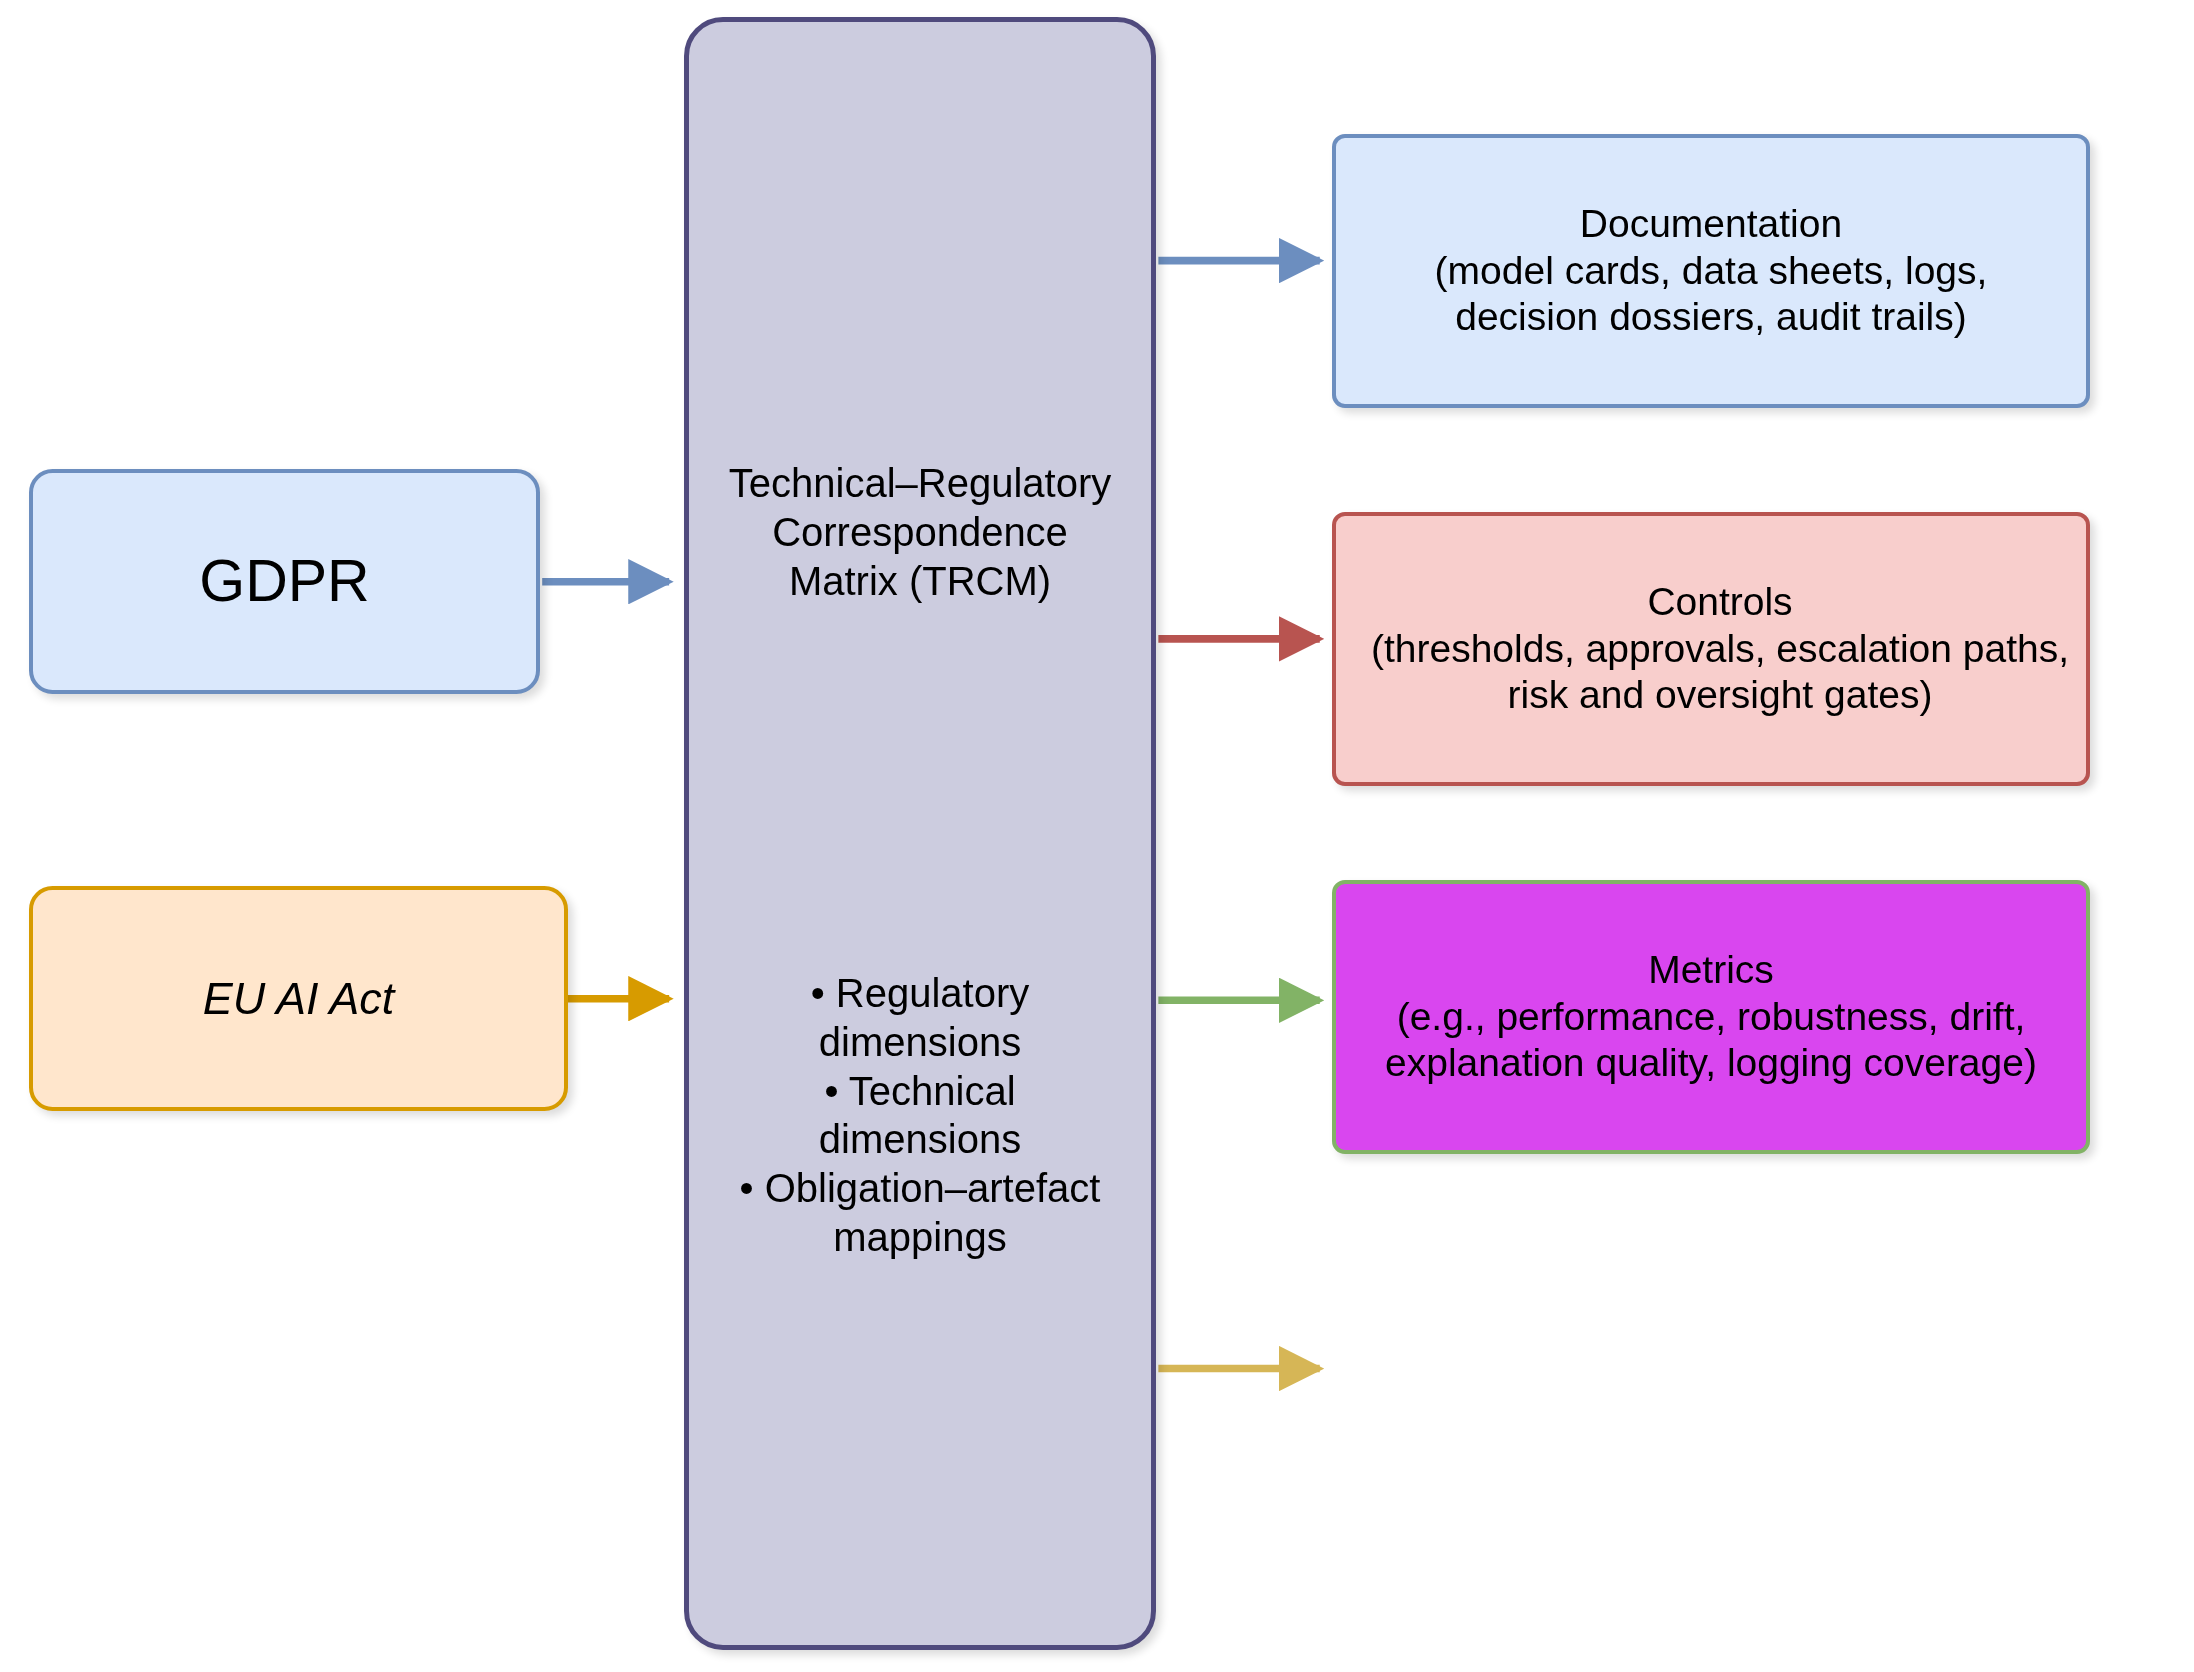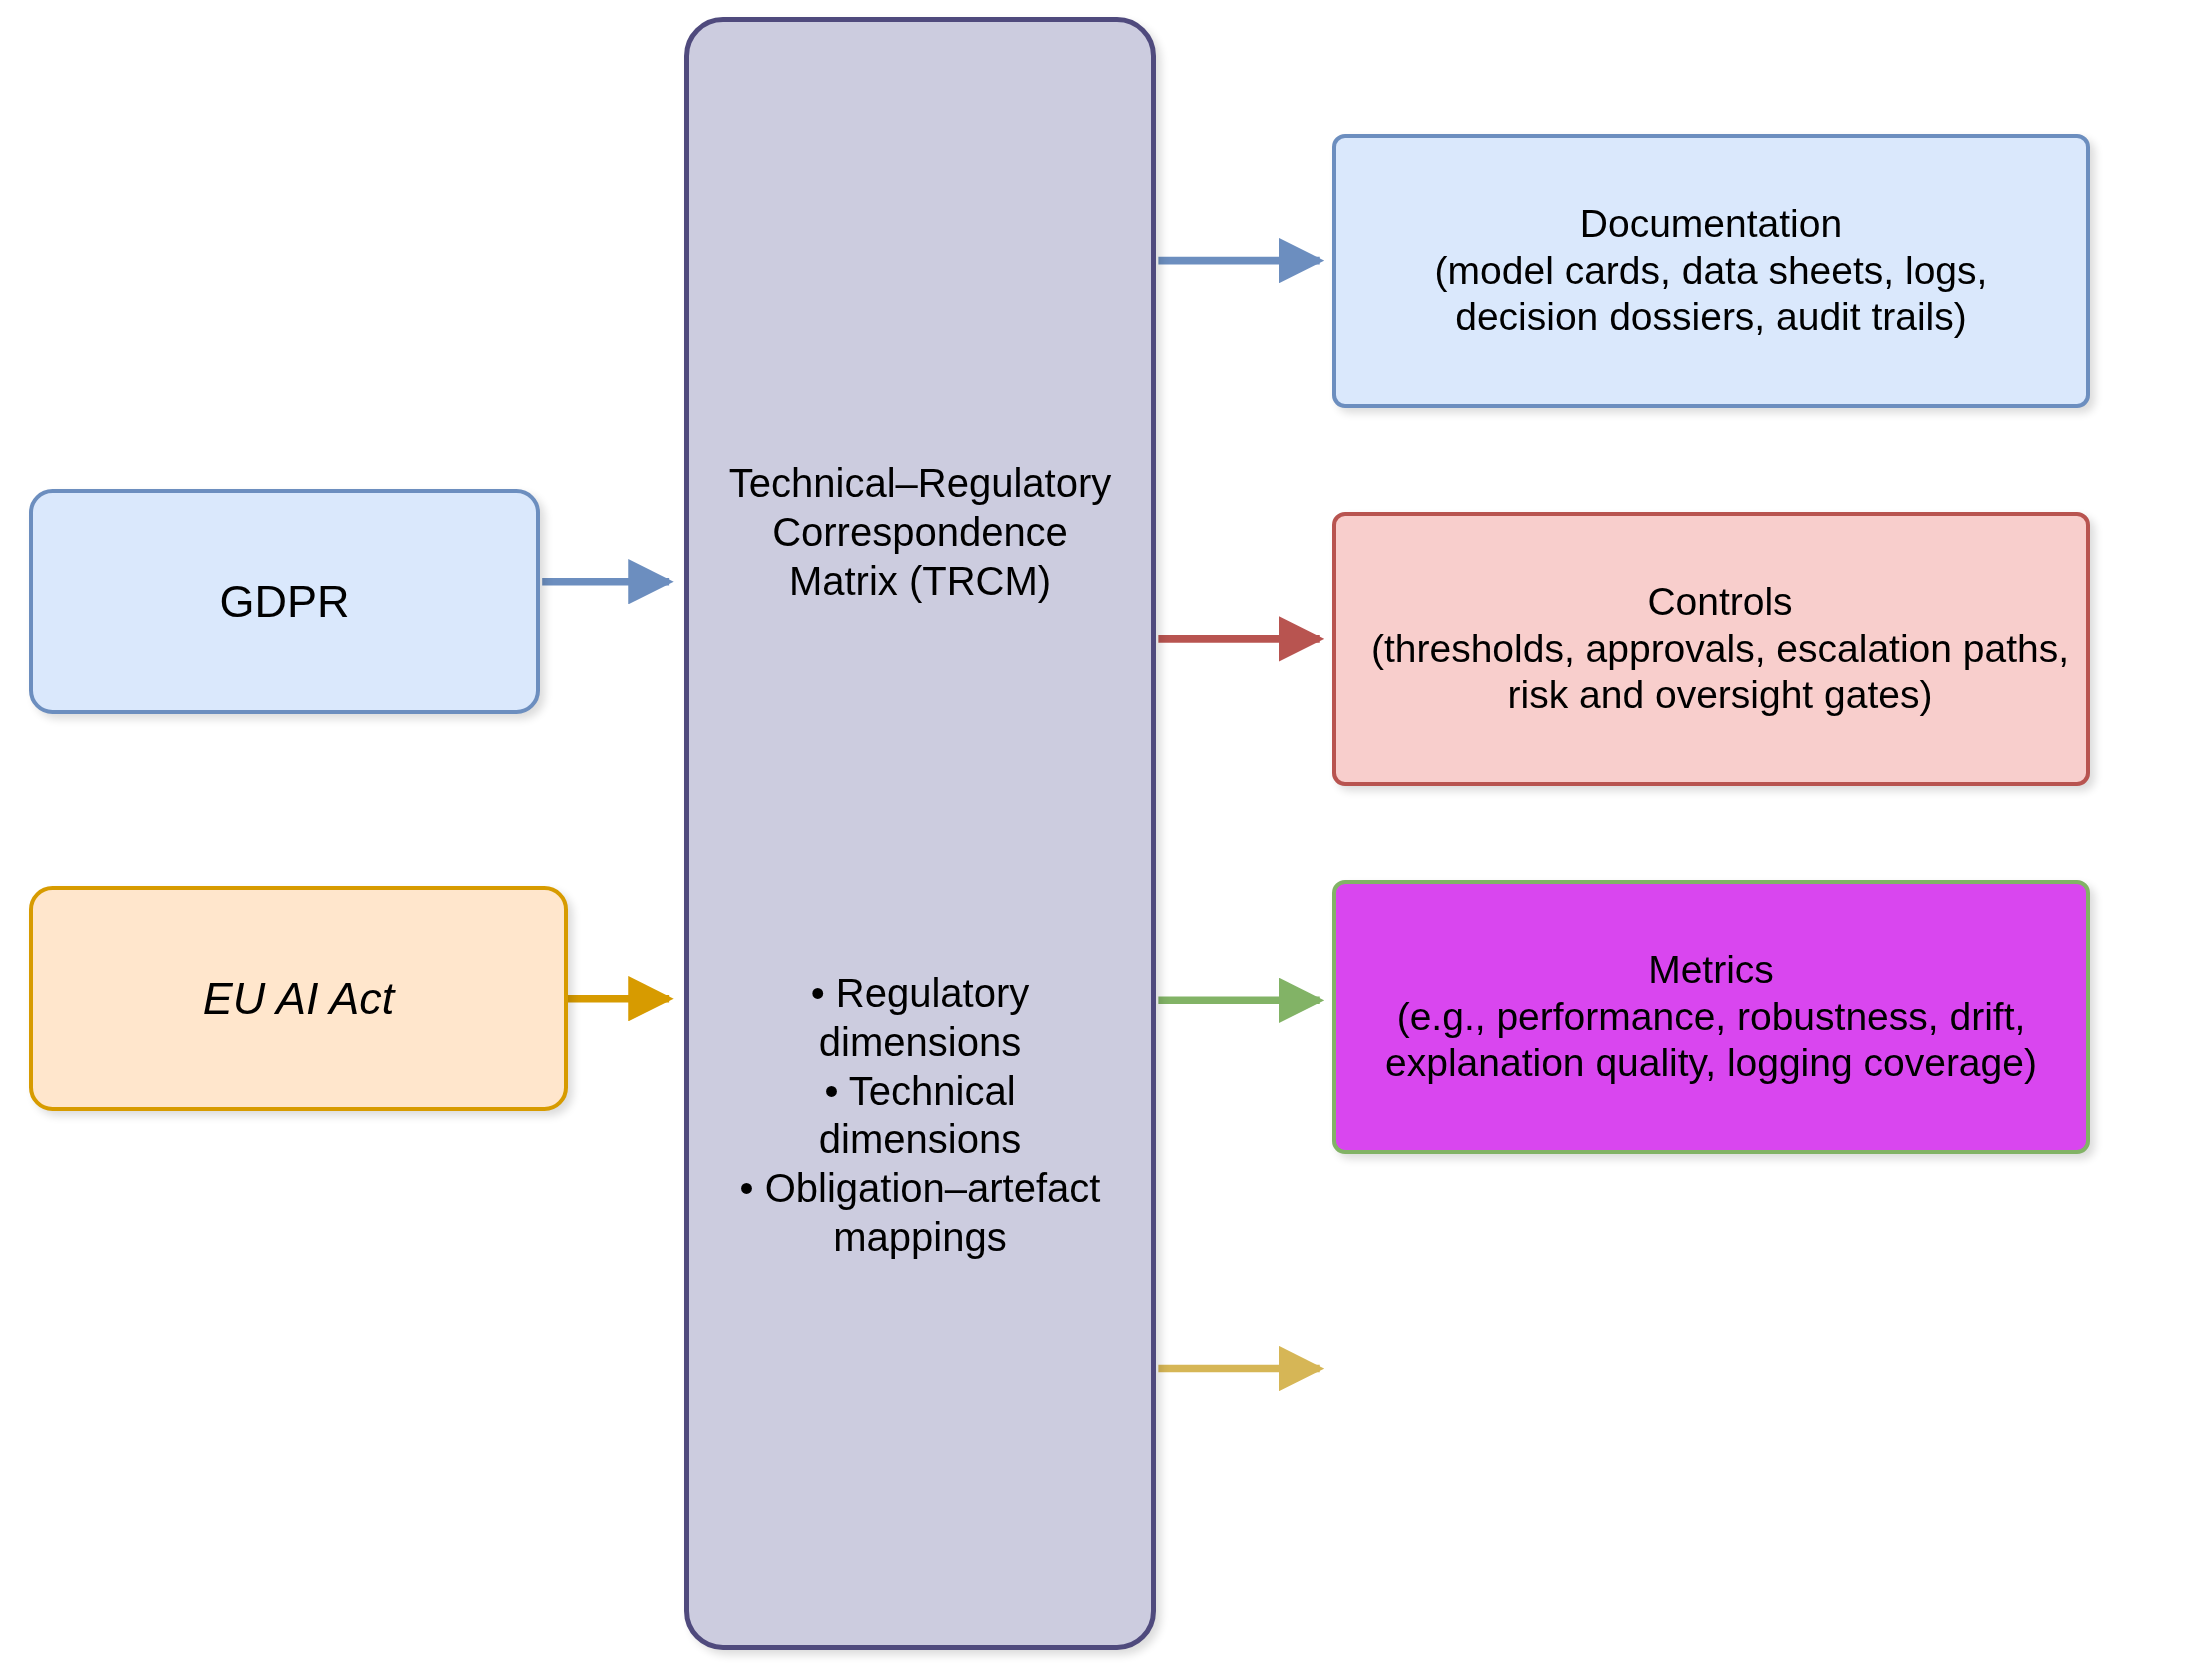--- a/index.html
+++ b/index.html
@@ -34,22 +34,21 @@
     width: 100%;
     padding: 0 11.8px;
     white-space: pre-line;
   }
 
   
   #node-gdpr {
     left: 29px; top: 469px; width: 511px; height: 225px;
     background: #dae8fc; border-color: #6c8ebf; border-width: 4.2px;
     border-radius: 23.5px;
-    font-size: 45px;
-    margin-top: 20px;
+    font-size: 59px;
   }
   #node-eu-ai-act {
     left: 29px; top: 886px; width: 539px; height: 225px;
     background: #ffe6cc; border-color: #d79b00; border-width: 4.2px;
     border-radius: 23.5px;
     font-size: 45px;
     font-style: italic;
   }
 
   

